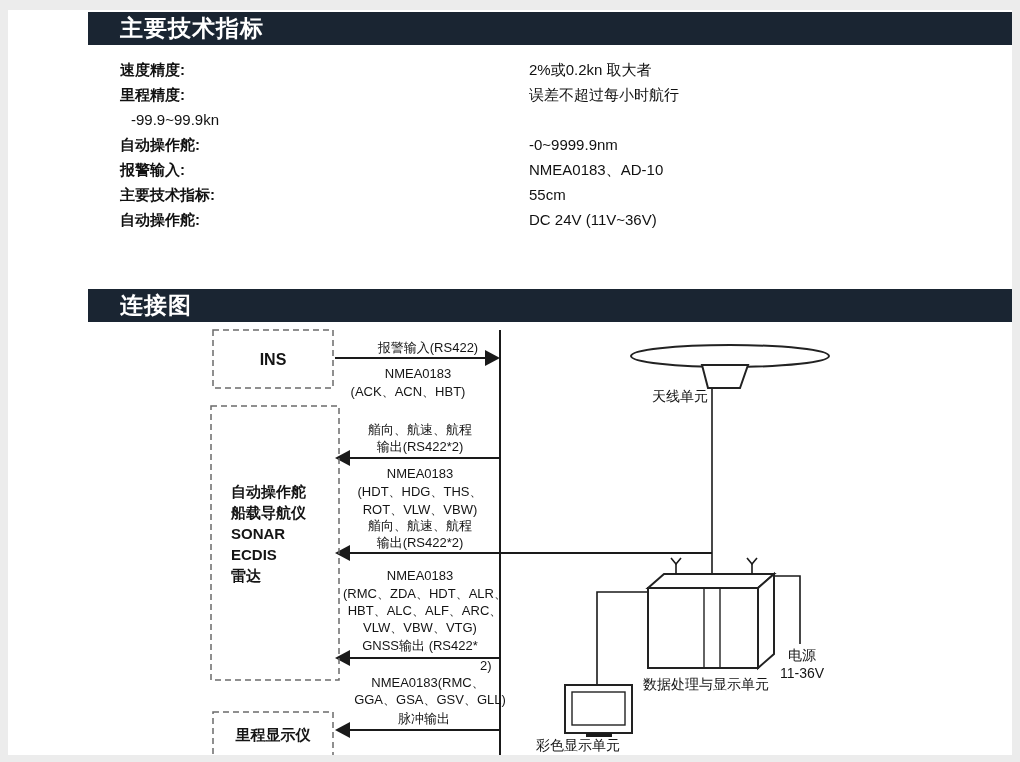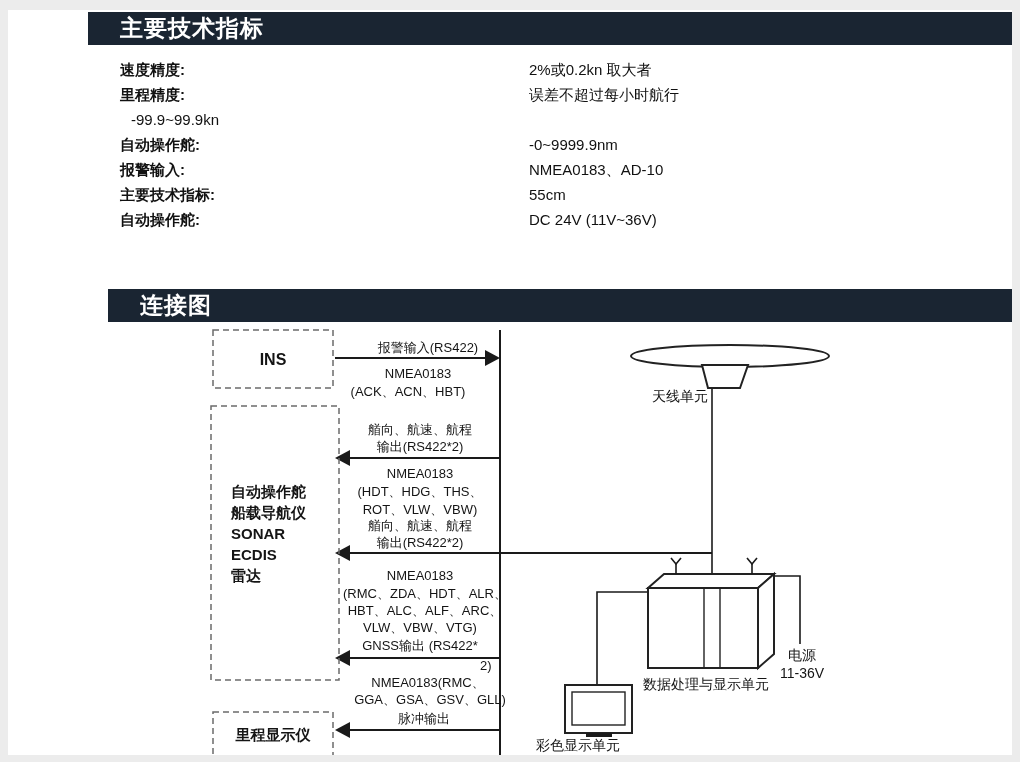--- a/index.html
+++ b/index.html
@@ -7,21 +7,21 @@
     position:relative; width:1020px; height:762px; background:#ececec;
     font-family:"Liberation Sans","DejaVu Sans",sans-serif; overflow:hidden;
   }
   .page { position:absolute; left:8px; top:10px; right:8px; bottom:7px; background:#ffffff; }
   .bar {
     position:absolute; left:88px; right:8px; height:33px; background:#1a2532;
     color:#ffffff; display:flex; align-items:center; padding-left:32px;
     box-sizing:border-box; font-size:23px; font-weight:bold; letter-spacing:1px;
   }
   .bar1 { top:12px; }
-  .bar2 { top:289px;margin-left:20px; }
+  .bar2 { top:289px; }
   .specs { position:absolute; left:120px; top:57px; width:872px; font-size:15px; color:#111; }
   .spec-row { display:flex; line-height:25px; align-items:flex-start; }
   .spec-label { width:398px; font-weight:bold; flex:0 0 398px; }
   .spec-value { font-weight:normal;margin-left:11px; }
   svg.diagram { position:absolute; left:0; top:322px; }
   svg text { font-family:"Liberation Sans","DejaVu Sans",sans-serif; fill:#141414; }
   .t13 { font-size:13px; }
   .t14 { font-size:14px; }
   .b15 { font-size:15px; font-weight:bold; }
   .b16 { font-size:16px; font-weight:bold; }

